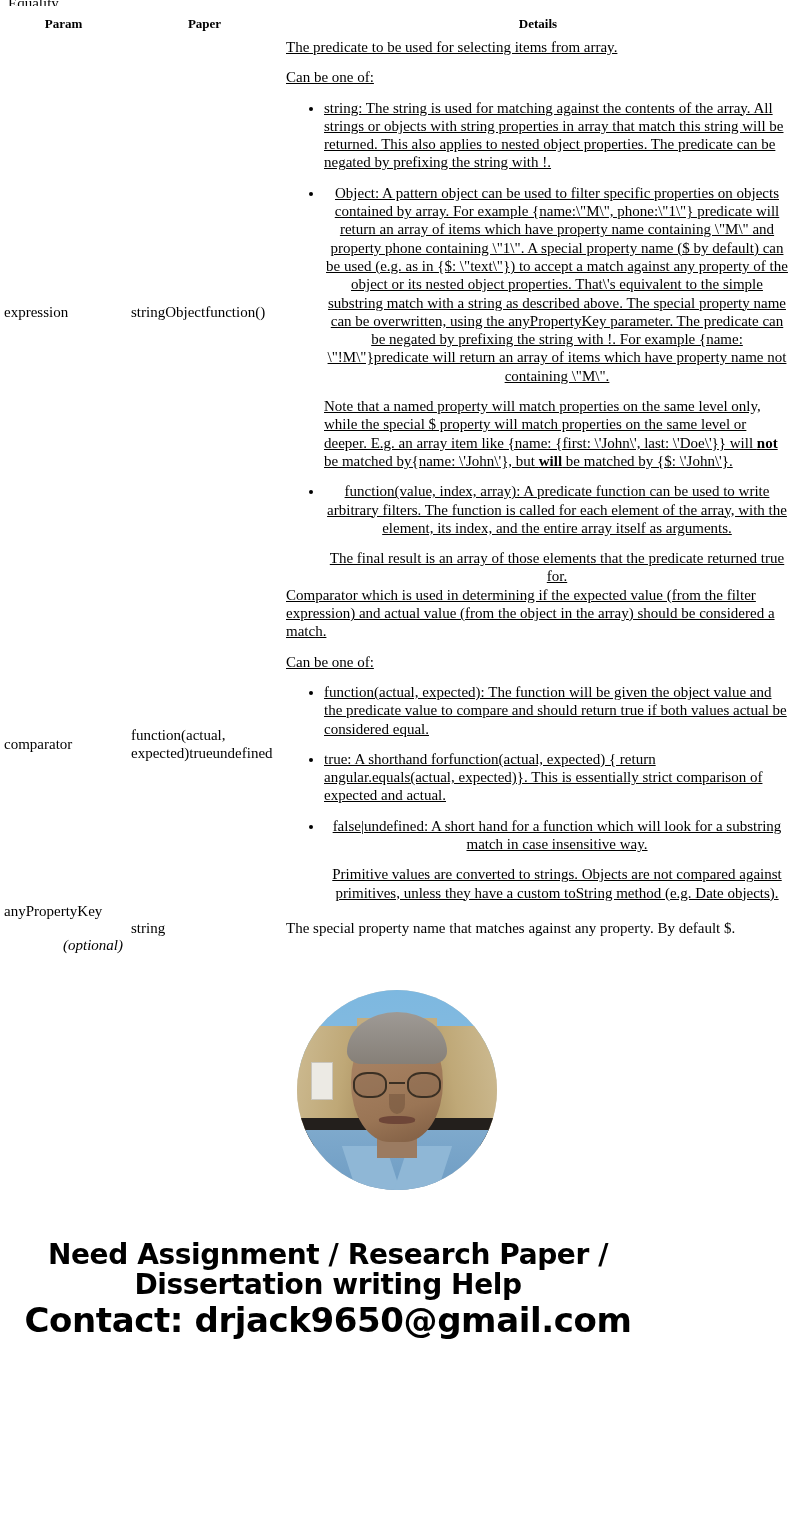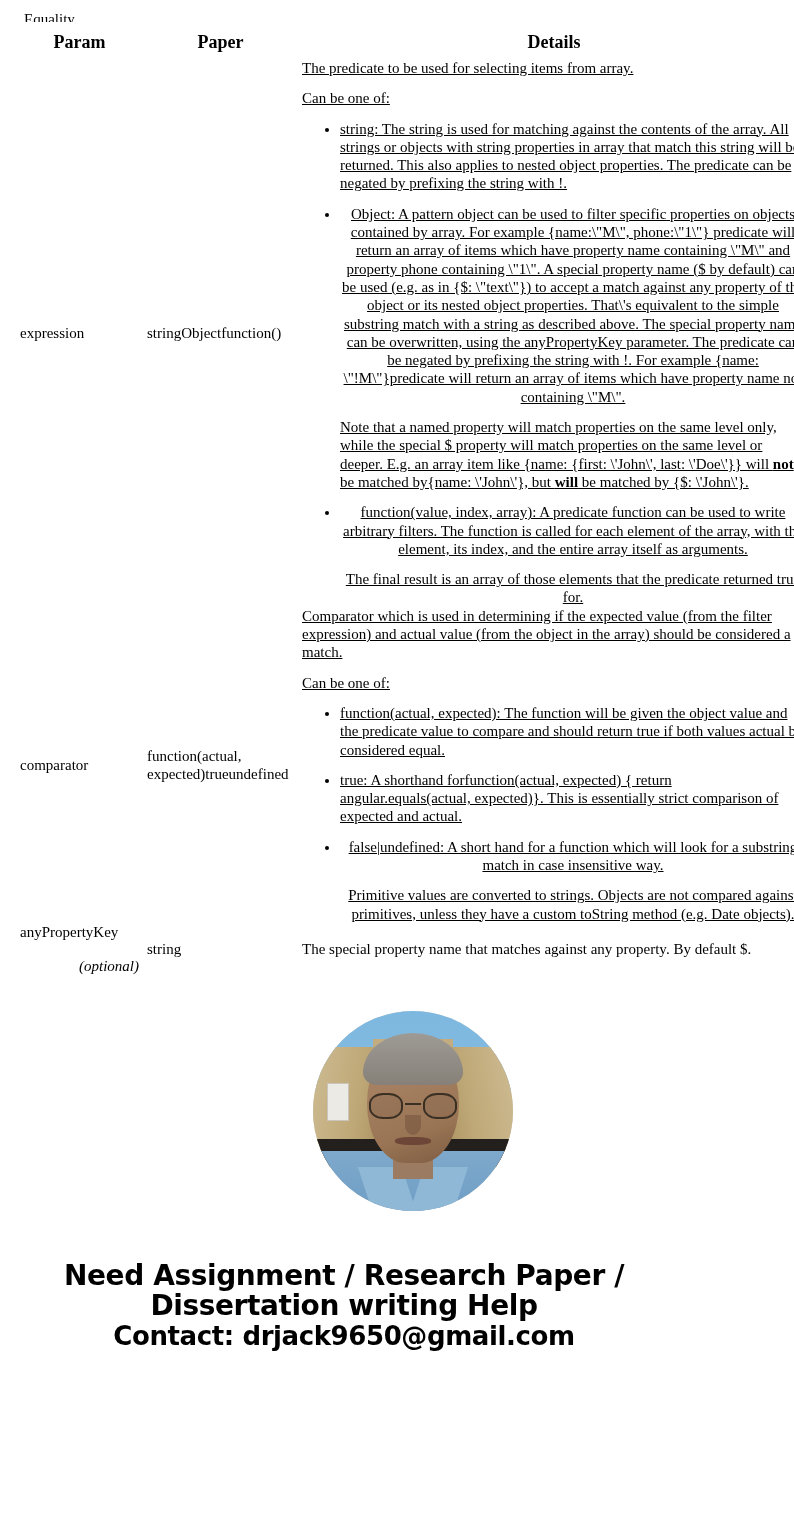--- a/index.html
+++ b/index.html
@@ -13,21 +13,21 @@
     height: 1523px;
     font-family: "Liberation Serif", "DejaVu Serif", serif;
     color: #000000;
     overflow: hidden;
     position: relative;
   }
 
   
   .page {
     width: 794px;
-    padding: 16px;
+    padding: 0;
   }
   .clipped-heading {
     font-size: 15px;
     line-height: 1.2;
     margin: 0 0 0 8px;
     padding: 0;
     height: 12px;
     overflow: hidden;
     position: relative;
     top: -6px;
@@ -40,21 +40,21 @@
     width: 794px;
     table-layout: fixed;
     margin-top: 2px;
   }
   table.params col.c-param  { width: 127px; }
   table.params col.c-type   { width: 155px; }
   table.params col.c-detail { width: 512px; }
 
   table.params th {
     font-weight: bold;
-    font-size: 18px;
+    font-size: 13px;
     text-align: center;
     padding: 2px 4px 6px 4px;
     vertical-align: bottom;
   }
   table.params td {
     font-size: 15px;
     line-height: 1.22;
     vertical-align: middle;
     padding: 0 4px;
   }
@@ -243,21 +243,21 @@
     color: #000000;
     line-height: 1.06;
     letter-spacing: -0.4px;
   }
   .promo .line1 {
     font-size: 28px;
     display: block;
     padding: 0 10px;
   }
   .promo .line2 {
-    font-size: 26px;
+    font-size: 34px;
     display: block;
     margin-top: 2px;
   }
 </style>
 </head>
 <body>
 
 <div class="page">
 
   <div class="clipped-heading">Equality</div>

